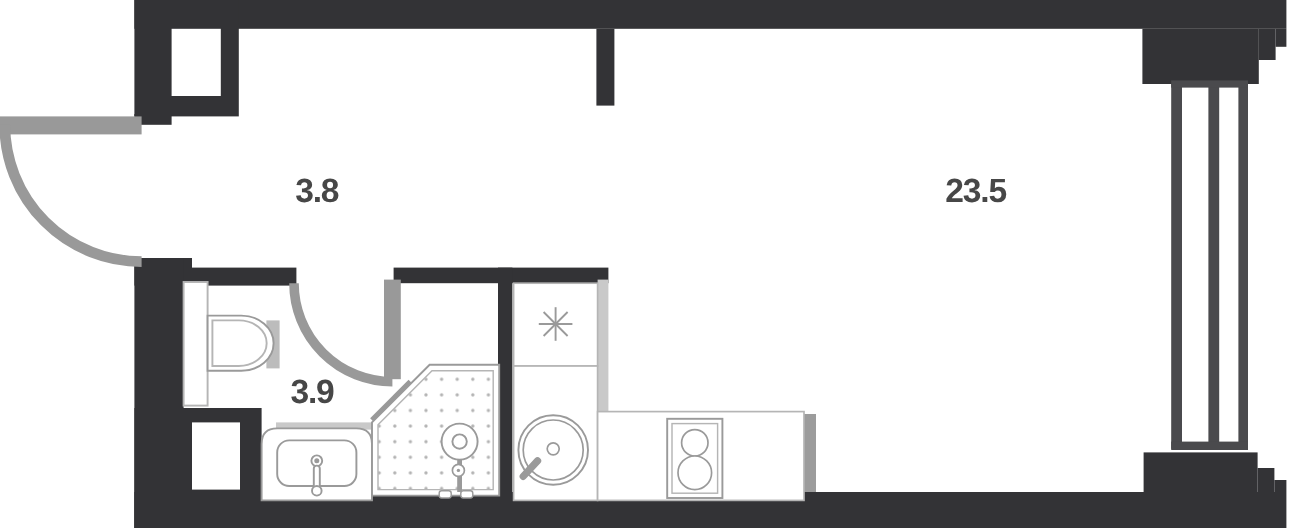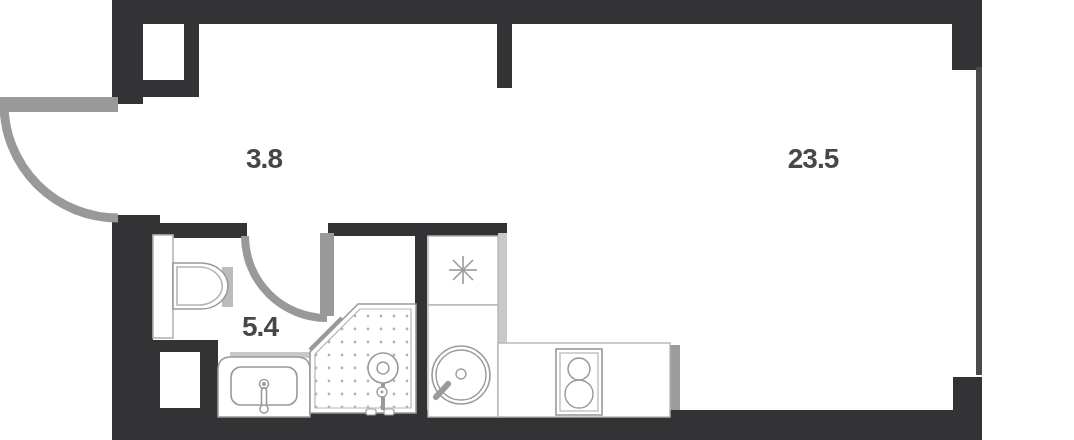--- a/index.html
+++ b/index.html
@@ -1,18 +1,18 @@
 <!DOCTYPE html>
 <html style="--wall: #333336; --door: #999999; --mullion: #4a4a4d; --light: #c9c9c9; --outline: #9a9a9a; --thin: #b5b5b5; --label: #474747; --bg: #ffffff;"><head>
 <meta charset="utf-8">
 <style>
   html,body{margin:0;padding:0;background:#fff;}
   .plan{
     position:relative;
-    width:982px;height:440px;
+    width:1074px;height:440px;
     background:var(--bg,#fff);
     font-family:"Liberation Sans", sans-serif;
     overflow:hidden;
   }
   .plan svg{position:absolute;left:0;top:0;}
   .area-label{
     position:absolute;
     transform:translate(-50%,-50%);
     font-family:"Liberation Sans", sans-serif;
     font-weight:700;
@@ -133,15 +133,15 @@
     <rect x="556" y="349" width="46" height="66" fill="#ffffff" stroke="var(--outline)" stroke-width="1.6"></rect>
     <rect x="560" y="353" width="38" height="58" fill="#ffffff" stroke="var(--thin)" stroke-width="1.2"></rect>
     <circle cx="579" cy="369" r="11" fill="#ffffff" stroke="var(--outline)" stroke-width="1.4"></circle>
     <circle cx="579" cy="394" r="14" fill="#ffffff" stroke="var(--outline)" stroke-width="1.4"></circle>
   </g>
 
 </svg>
 
   <div class="area-label" style="left:264px;top:159px">3.8</div>
   <div class="area-label" style="left:813px;top:159px">23.5</div>
-  <div class="area-label" style="left:260px;top:327px">5.4</div>
+  <div class="area-label" style="left:260px;top:327px">3.9</div>
 
 </div>
 
 </body></html>

